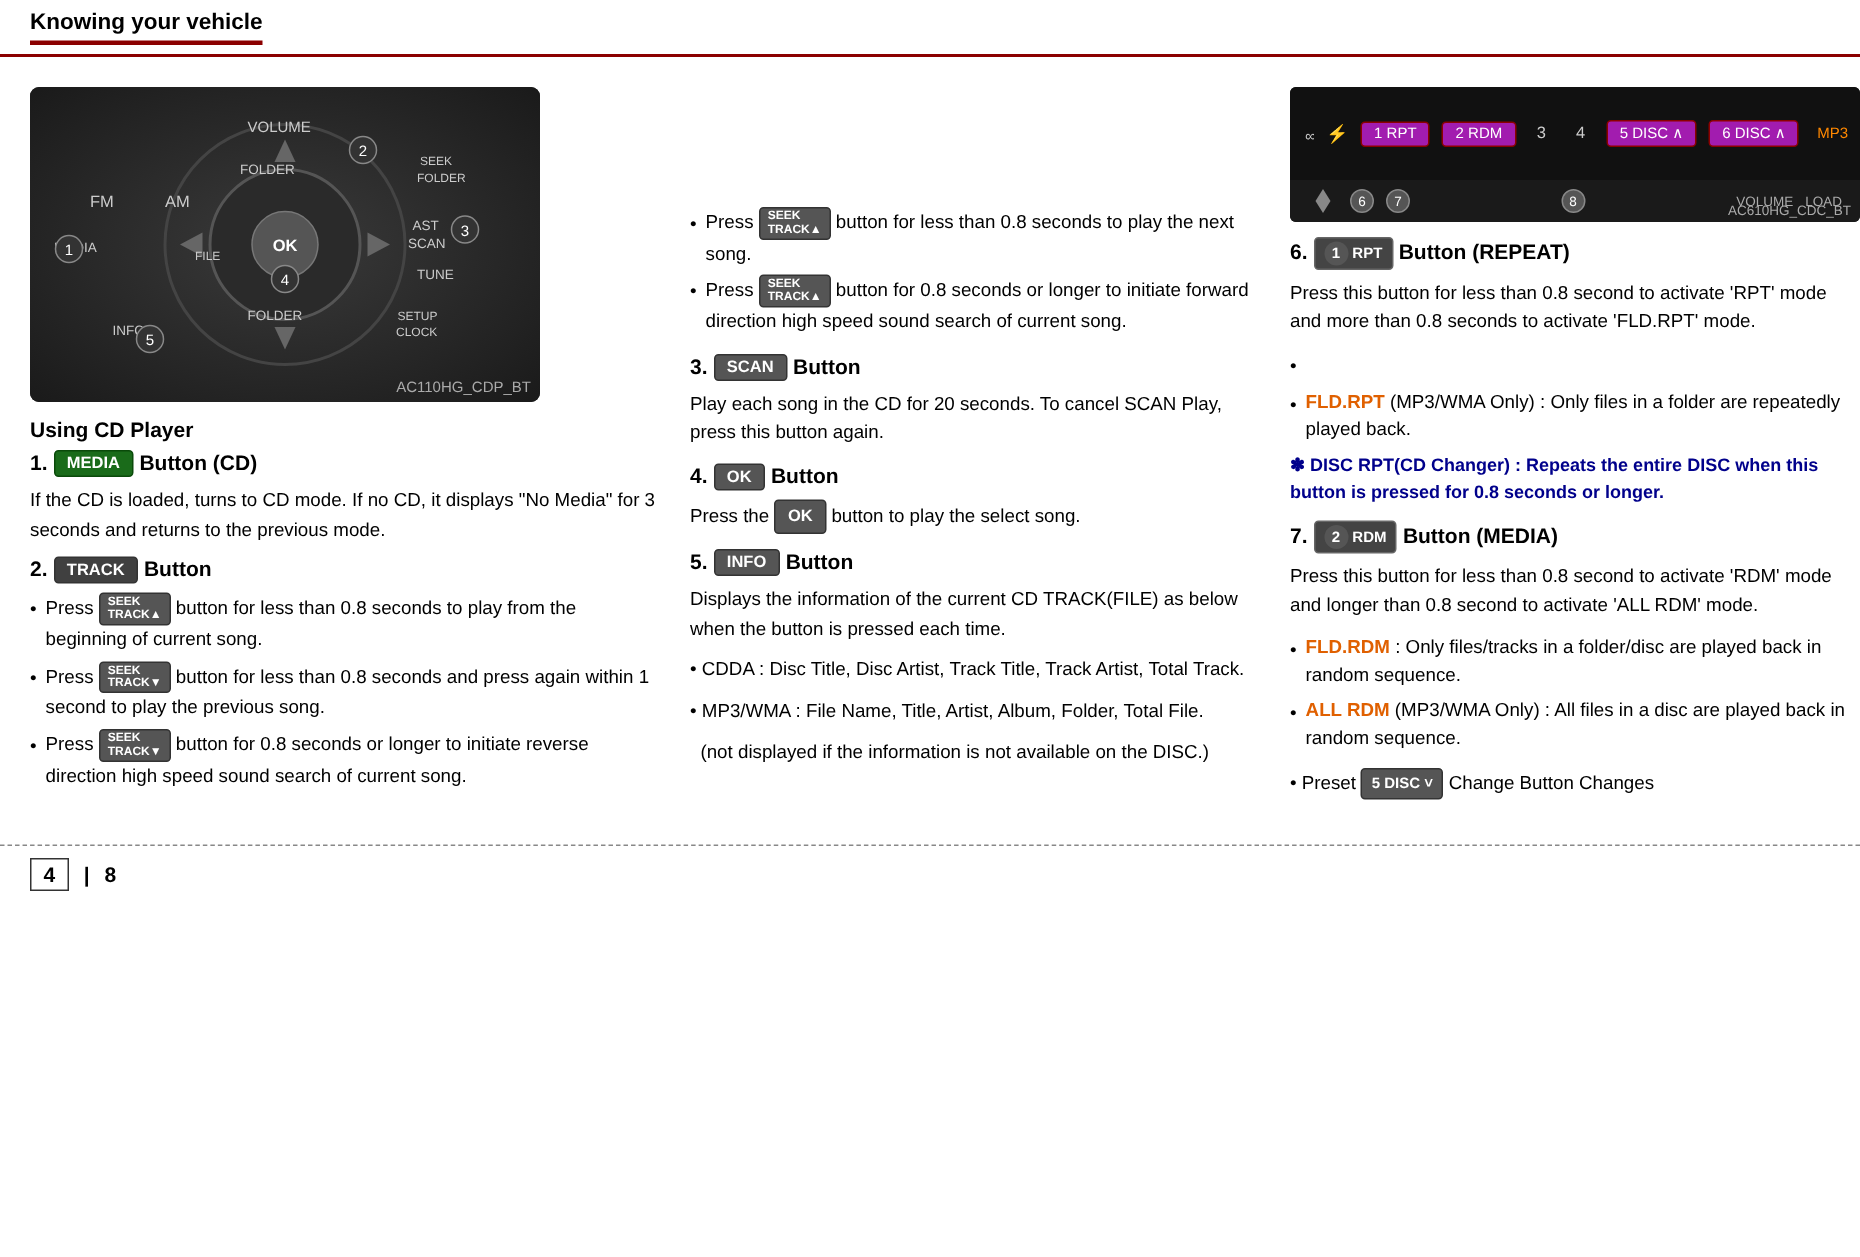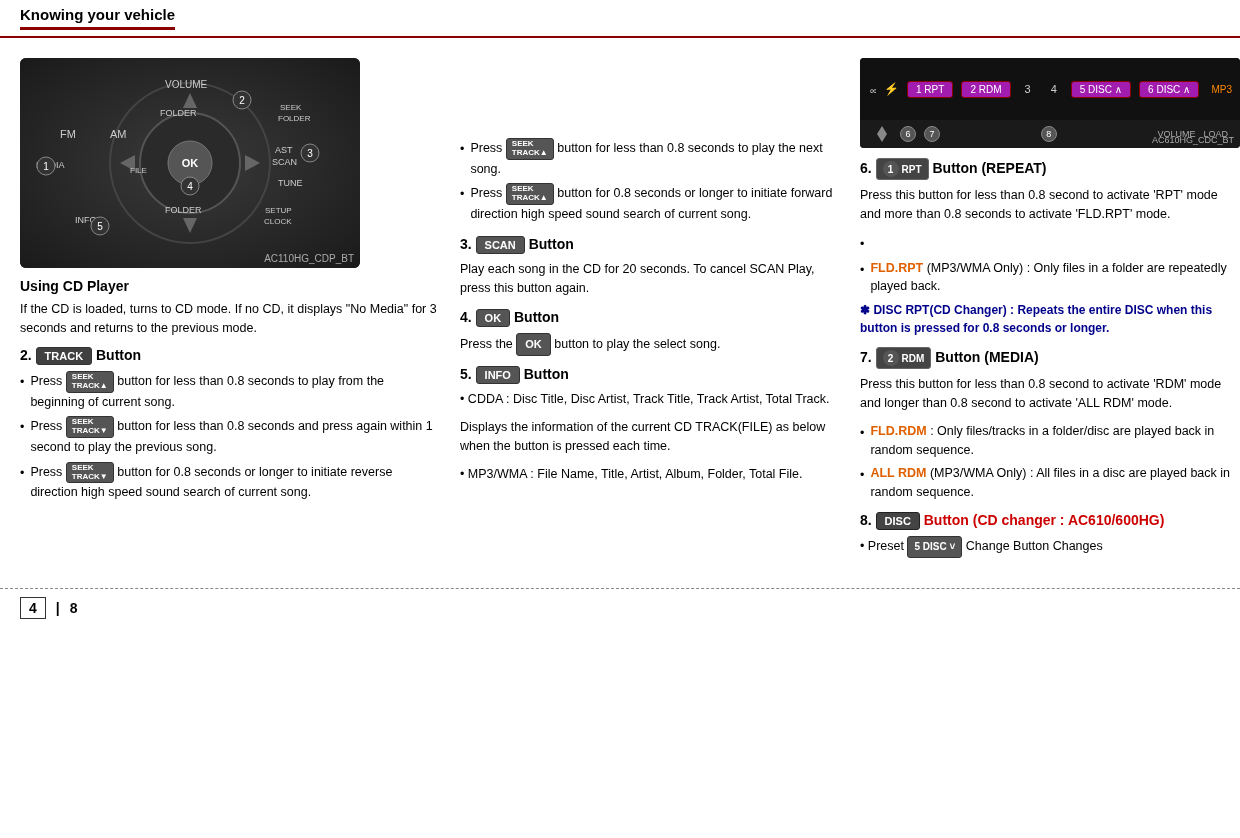--- a/index.html
+++ b/index.html
@@ -421,20 +421,25 @@
           <circle cx="80" cy="168" r="9" fill="#333" stroke="#888" stroke-width="1"></circle>
           <text x="80" y="172" text-anchor="middle" fill="#fff" font-size="10">5</text>
         </svg>
       </div>
       <div class="label-bottom">AC110HG_CDP_BT</div>
     </div>
 
     <div class="section-title">Using CD Player</div>
 
     <div style="margin-bottom:8px;">
+      <div class="section-title" style="margin-top:4px;">
+        <span>1.</span>
+        <span class="btn-media-inline">MEDIA</span>
+        <span>Button (CD)</span>
+      </div>
       <div class="section-body">If the CD is loaded, turns to CD mode. If no CD, it displays "No Media" for 3 seconds and returns to the previous mode.</div>
     </div>
 
     <div style="margin-bottom:8px;">
       <div class="section-title" style="margin-top:4px;">
         <span>2.</span>
         <span class="btn-track-inline">TRACK</span>
         <span>Button</span>
       </div>
 
@@ -509,26 +514,29 @@
         <span>button to play the select song.</span>
       </div>
     </div>
 
     <div style="margin-bottom:10px;">
       <div class="section-title">
         <span>5.</span>
         <span class="btn-info-inline">INFO</span>
         <span>Button</span>
       </div>
+      <div class="section-body">Displays the information of the current CD TRACK(FILE) as below when the button is pressed each time.</div>
       <div class="section-body">
         • <span>CDDA : Disc Title, Disc Artist, Track Title, Track Artist, Total Track.</span>
       </div>
-      <div class="section-body">Displays the information of the current CD TRACK(FILE) as below when the button is pressed each time.</div>
       <div class="section-body">
         • <span>MP3/WMA : File Name, Title, Artist, Album, Folder, Total File.</span>
+      </div>
+      <div class="section-body">
+        &nbsp;&nbsp;<span>(not displayed if the information is not available on the DISC.)</span>
       </div>
     </div>
   </div>
 
   <div class="right-col">
 
     <div class="right-image">
       <div class="right-image-top">
 
         <svg width="60" height="20">
@@ -614,25 +622,20 @@
       <div class="bullet-item">
         <span class="bullet-dot">•</span>
         <span>
           <span class="orange-text">ALL RDM</span>
           <span>(MP3/WMA Only) : All files in a disc are played back in random sequence.</span>
         </span>
       </div>
     </div>
 
     <div style="margin-bottom:10px;">
-      <div class="section-title">
-        <span>8.</span>
-        <span class="btn-disc-inline">DISC</span>
-        <span class="red-text">Button (CD changer : AC610/600HG)</span>
-      </div>
       <div class="section-body">
         <span>• Preset</span>
         <span class="disc-5-btn">5 DISC ˅</span>
         <span>Change Button Changes</span>
       </div>
     </div>
   </div>
 </div>
 
 <div class="page-footer">

